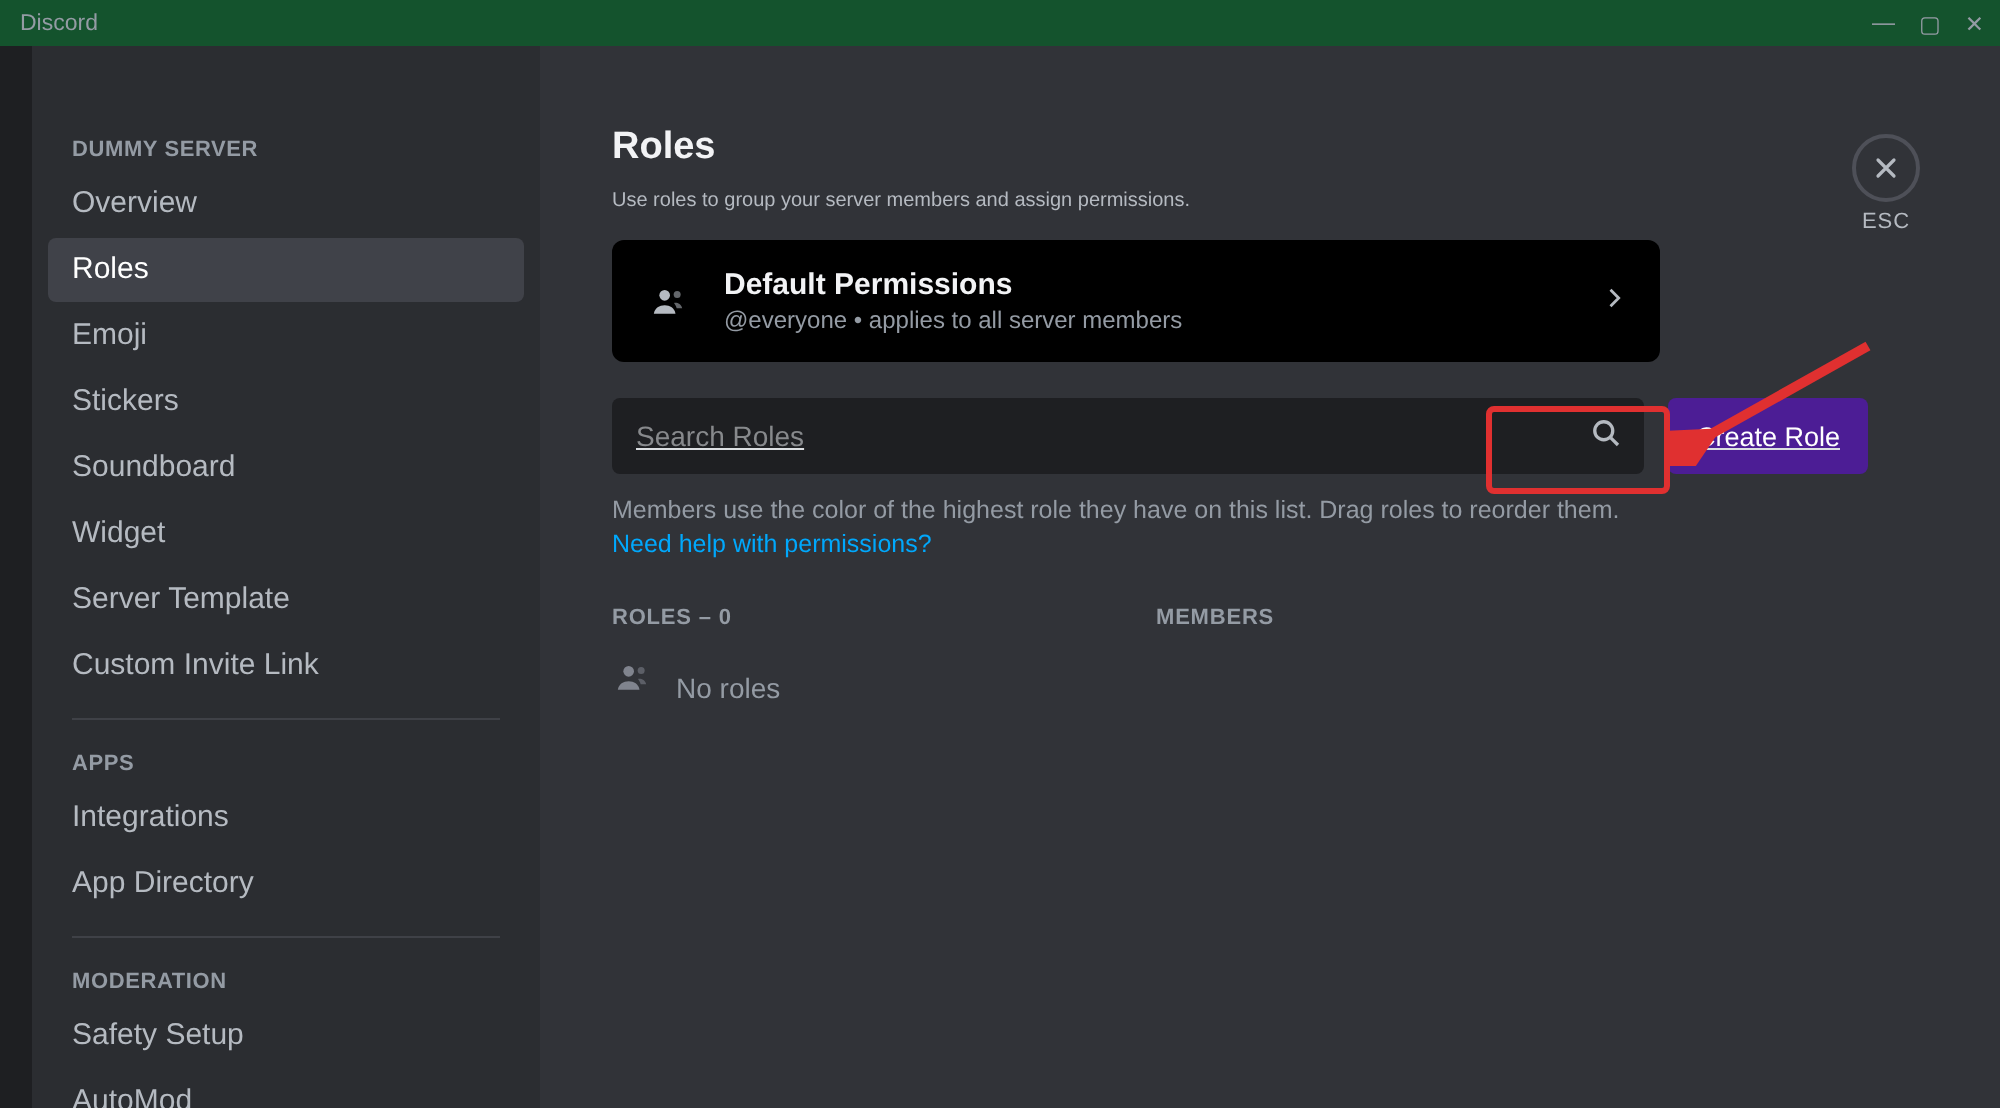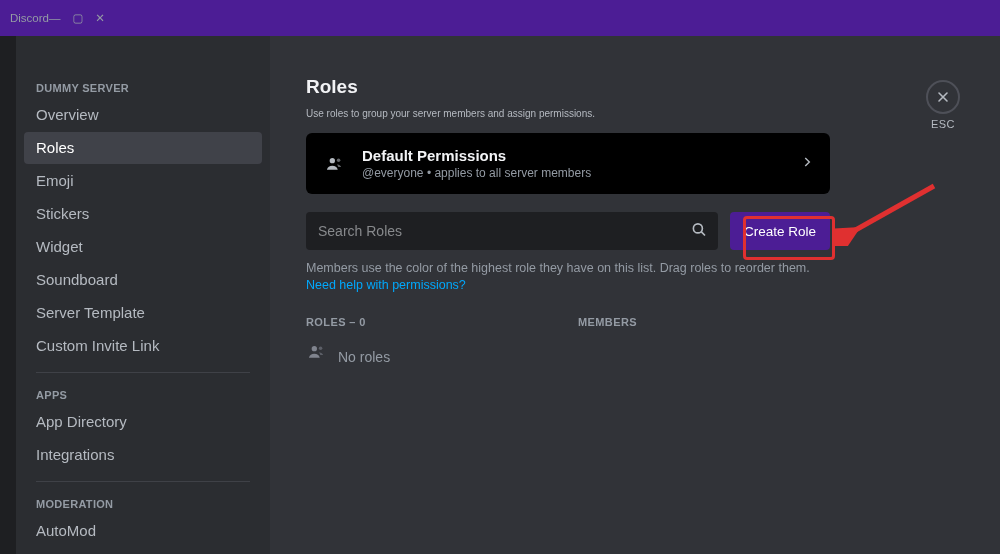--- a/index.html
+++ b/index.html
@@ -4,24 +4,25 @@
 <style>
   * { box-sizing: border-box; margin: 0; padding: 0; }
   html, body { width: 1000px; height: 554px; overflow: hidden; }
   body {
     font-family: -apple-system, "Segoe UI", "Helvetica Neue", Arial, sans-serif;
     background: #313338;
     color: #dbdee1;
     font-size: 14px;
   }
   .titlebar {
-    height: 36px;
-    background: #4c1d95;
+    height: 23px;
+    background: #14532d;
     display: flex;
     align-items: center;
+    justify-content: space-between;
     padding: 0 8px 0 10px;
     color: #949ba4;
     font-size: 11.5px;
   }
   .titlebar-controls { display: flex; gap: 12px; align-items: center; }
   .titlebar-controls span { cursor: default; }
   .app { display: flex; height: 534px; }
   .gutter-left { width: 16px; background: #1e1f22; }
   .sidebar {
     width: 254px;
@@ -98,21 +99,21 @@
   }
   .default-card .ico {
     width: 24px; height: 24px;
     display: flex; align-items: center; justify-content: center;
     color: #b5bac1;
   }
   .default-card .txt { flex: 1; }
   .default-card .title { font-size: 15px; font-weight: 600; color: #f2f3f5; }
   .default-card .sub { font-size: 12px; color: #949ba4; margin-top: 2px; }
   .chev { color: #b5bac1; }
-  .search-row { display: flex; align-items: center; gap: 12px; width: 524px; }
+  .search-row { display: flex; align-items: center; gap: 12px; width: 628px; text-decoration: underline; }
   .search-wrap {
     flex: 1;
     position: relative;
     background: #1e1f22;
     border-radius: 4px;
     height: 38px;
     display: flex;
     align-items: center;
   }
   .search-wrap input {
@@ -194,30 +195,31 @@
 
 <div class="app">
   <div class="gutter-left"></div>
 
   <div class="sidebar">
     <div class="sb-heading">DUMMY SERVER</div>
     <div class="sb-item">Overview</div>
     <div class="sb-item active">Roles</div>
     <div class="sb-item">Emoji</div>
     <div class="sb-item">Stickers</div>
+    <div class="sb-item">Soundboard</div>
     <div class="sb-item">Widget</div>
-    <div class="sb-item">Soundboard</div>
     <div class="sb-item">Server Template</div>
     <div class="sb-item">Custom Invite Link</div>
     <div class="sb-sep"></div>
     <div class="sb-heading">APPS</div>
+    <div class="sb-item">Integrations</div>
     <div class="sb-item">App Directory</div>
-    <div class="sb-item">Integrations</div>
     <div class="sb-sep"></div>
     <div class="sb-heading">MODERATION</div>
+    <div class="sb-item">Safety Setup</div>
     <div class="sb-item">AutoMod</div>
 
   </div>
 
   <div class="main">
     <div class="esc">
       <div class="esc-circle">
         <svg width="16" height="16" viewBox="0 0 24 24" fill="none" stroke="currentColor" stroke-width="2.4" stroke-linecap="round">
             <path d="M6 6l12 12M18 6L6 18"></path>
           </svg>

